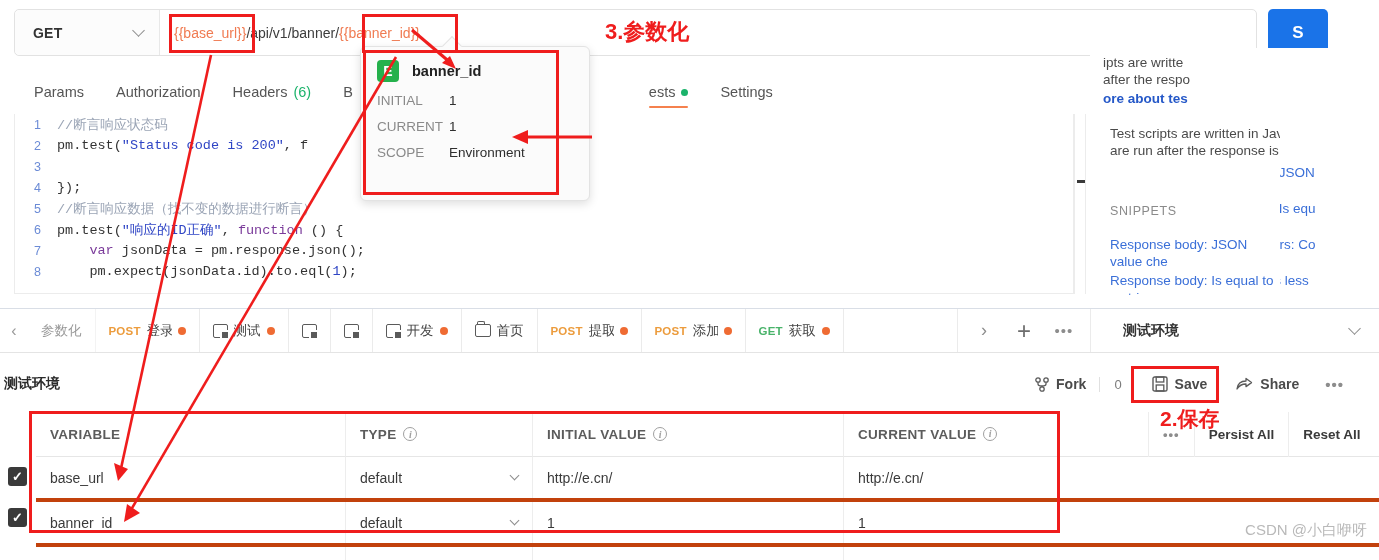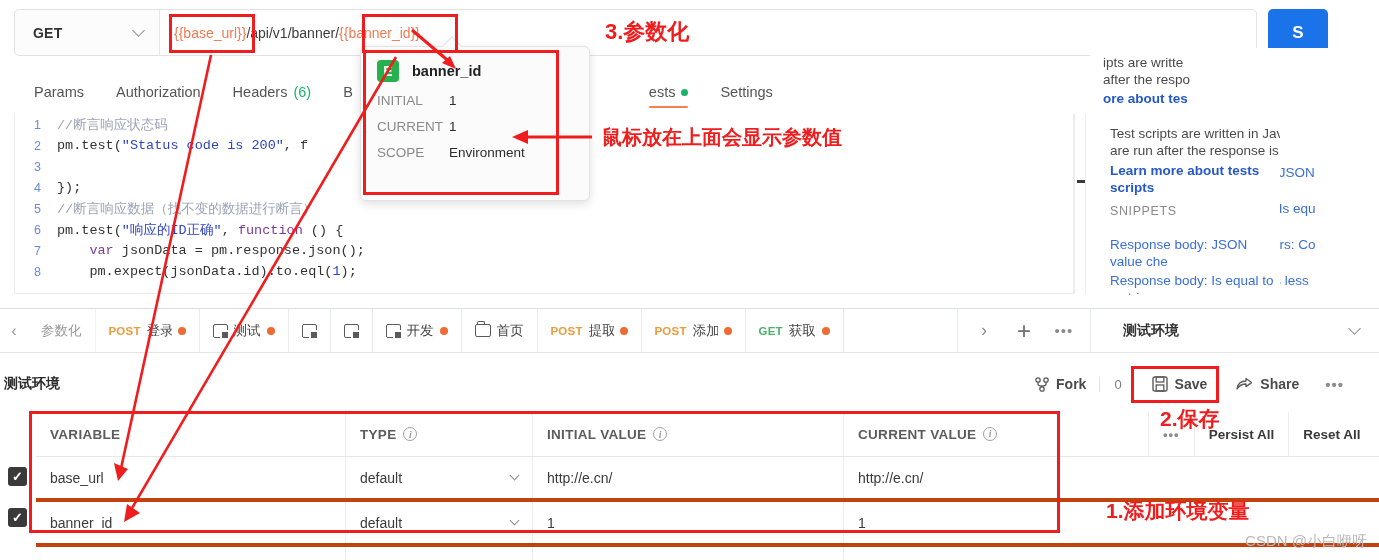--- a/index.html
+++ b/index.html
@@ -146,21 +146,21 @@
   #persist-bar { position:absolute; left:1148px; top:412px; display:flex; align-items:center; height:45px; }
   #persist-bar .pb { font-size:13.5px; font-weight:bold; color:#3a3a3a; padding:0 14px;
                      border-left:1px solid #ededed; display:flex; align-items:center; height:45px; }
 
   
   #anno { position:absolute; left:0; top:0; width:1379px; height:560px; pointer-events:none;padding-left:8px; }
   .rbox { position:absolute; border:3px solid #ef1d1d; }
   .rtext { position:absolute; color:#ef1d1d; font-weight:bold; white-space:nowrap; }
 
   
-  #watermark { position:absolute; right:12px; bottom:9px; color:#b9b9b9; font-size:15px; }
+  #watermark { position:absolute; right:12px; bottom:20px; color:#b9b9b9; font-size:15px; }
 </style>
 </head>
 <body>
 
 <div class="stage">
 
   <div id="top-pane">
 
     <div id="url-row">
       <div id="method-box">
@@ -257,23 +257,20 @@
         <span class="hp-link-n">se headers: Co</span>
       </div>
       <div class="hp-para" style="left:134px; top:224px;">
         <span class="hp-link-n">se time is less</span>
       </div>
     </div>
 
     <div id="help-ghost">
       <div class="hp-para" style="left:10px; top:5px; width:200px;">
         <span>Test scripts are written in JavaSc are run after the response is rece</span>
-      </div>
-      <div class="hp-para" style="left:10px; top:42px;">
-        <span class="hp-link">Learn more about tests scripts</span>
       </div>
       <div class="hp-label" style="position:absolute; left:10px; top:84px;">SNIPPETS</div>
       <div class="hp-para" style="left:10px; top:116px;">
         <span class="hp-link-n">Response body: JSON value che</span>
       </div>
       <div class="hp-para" style="left:10px; top:152px;">
         <span class="hp-link-n">Response body: Is equal to a stri</span>
       </div>
     </div>
 
@@ -473,19 +470,17 @@
       <polygon points="118,481 114,463 128,469" fill="#ef1d1d"></polygon>
 
       <line x1="396" y1="57" x2="128" y2="515" stroke="#ef1d1d" stroke-width="2.6"></line>
       <polygon points="124,522 127,504 140,513" fill="#ef1d1d"></polygon>
 
       <line x1="592" y1="137" x2="520" y2="137" stroke="#ef1d1d" stroke-width="3"></line>
       <polygon points="512,137 528,130 528,144" fill="#ef1d1d"></polygon>
     </svg>
 
     <div class="rtext" style="left:605px; top:17px; font-size:22px;">3.参数化</div>
-    <div class="rtext" style="left:602px; top:124px; font-size:20px;">鼠标放在上面会显示参数值</div>
     <div class="rtext" style="left:1160px; top:405px; font-size:21px;">2.保存</div>
-    <div class="rtext" style="left:1106px; top:497px; font-size:21px;">1.添加环境变量</div>
   </div>
 
   <div id="watermark">CSDN @小白咿呀</div>
 </div>
 
 </body></html>

